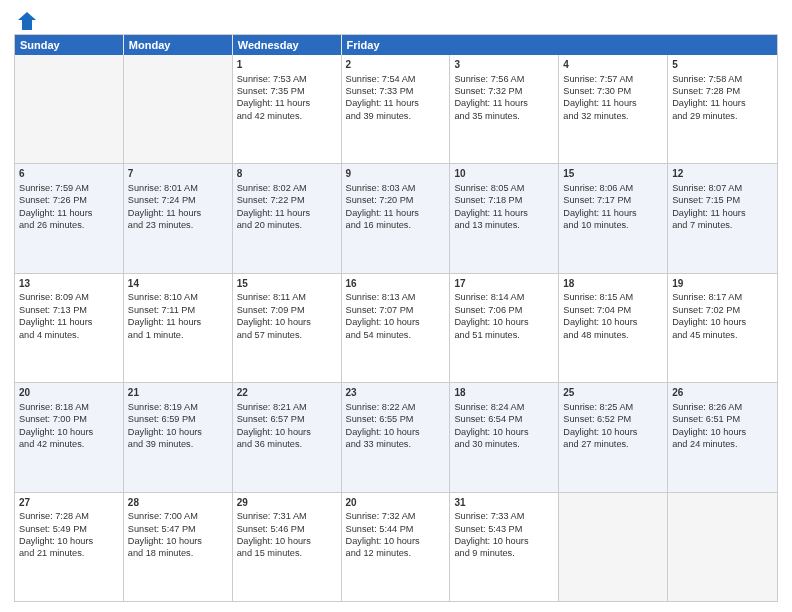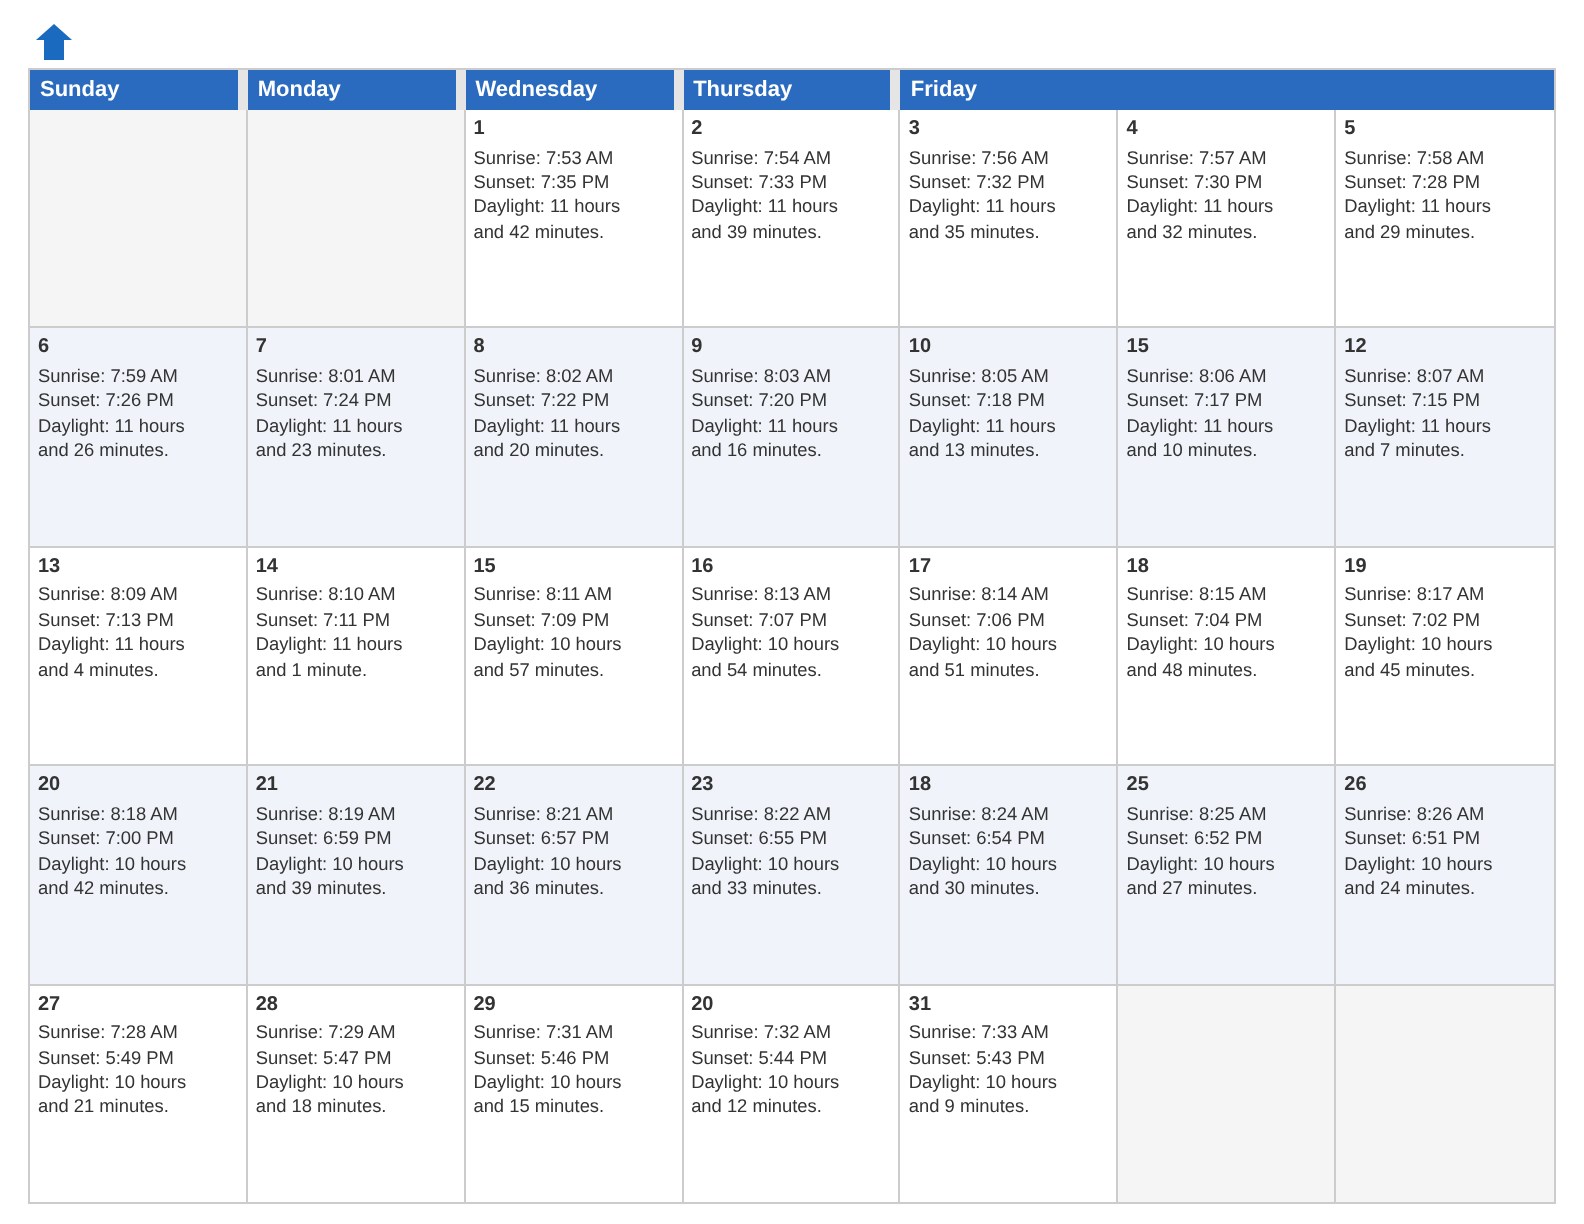--- a/index.html
+++ b/index.html
@@ -65,21 +65,21 @@
       display: grid;
       grid-template-columns: repeat(7, 1fr);
       background: #2a6bbf;
     }
     .cal-header-cell {
       color: #fff;
       font-size: 11px;
       font-weight: bold;
       padding: 4px 5px;
       text-align: left;
-      border-right: 5px solid #e5e5e5;
+      border-right: 1px solid #e5e5e5;
     }
     .cal-header-cell:last-child { border-right: none; }
     .cal-body {
       flex: 1;
       display: flex;
       flex-direction: column;
     }
     .cal-row {
       display: grid;
       grid-template-columns: repeat(7, 1fr);
@@ -123,21 +123,20 @@
     <div class="title-block">
       <div class="month-title"></div>
       <div class="location"></div>
     </div>
   </div>
   <div class="calendar">
     <div class="cal-header" id="cal-header">
         <div class="cal-header-cell">Sunday</div>
         <div class="cal-header-cell">Monday</div>
         <div class="cal-header-cell">Wednesday</div>
-        <div class="cal-header-cell">Thursday</div>
         <div class="cal-header-cell">Friday</div>
       </div>
     <div class="cal-body" id="cal-body">
         <div class="cal-row">
           <div class="cal-cell empty"></div>
           <div class="cal-cell empty"></div>
           <div class="cal-cell"><span class="day-num">1</span><span>Sunrise: 7:53 AM</span><br><span>Sunset: 7:35 PM</span><br><span>Daylight: 11 hours</span><br><span>and 42 minutes.</span></div>
           <div class="cal-cell"><span class="day-num">2</span><span>Sunrise: 7:54 AM</span><br><span>Sunset: 7:33 PM</span><br><span>Daylight: 11 hours</span><br><span>and 39 minutes.</span></div>
           <div class="cal-cell"><span class="day-num">3</span><span>Sunrise: 7:56 AM</span><br><span>Sunset: 7:32 PM</span><br><span>Daylight: 11 hours</span><br><span>and 35 minutes.</span></div>
           <div class="cal-cell"><span class="day-num">4</span><span>Sunrise: 7:57 AM</span><br><span>Sunset: 7:30 PM</span><br><span>Daylight: 11 hours</span><br><span>and 32 minutes.</span></div>
@@ -165,21 +164,21 @@
           <div class="cal-cell"><span class="day-num">20</span><span>Sunrise: 8:18 AM</span><br><span>Sunset: 7:00 PM</span><br><span>Daylight: 10 hours</span><br><span>and 42 minutes.</span></div>
           <div class="cal-cell"><span class="day-num">21</span><span>Sunrise: 8:19 AM</span><br><span>Sunset: 6:59 PM</span><br><span>Daylight: 10 hours</span><br><span>and 39 minutes.</span></div>
           <div class="cal-cell"><span class="day-num">22</span><span>Sunrise: 8:21 AM</span><br><span>Sunset: 6:57 PM</span><br><span>Daylight: 10 hours</span><br><span>and 36 minutes.</span></div>
           <div class="cal-cell"><span class="day-num">23</span><span>Sunrise: 8:22 AM</span><br><span>Sunset: 6:55 PM</span><br><span>Daylight: 10 hours</span><br><span>and 33 minutes.</span></div>
           <div class="cal-cell"><span class="day-num">18</span><span>Sunrise: 8:24 AM</span><br><span>Sunset: 6:54 PM</span><br><span>Daylight: 10 hours</span><br><span>and 30 minutes.</span></div>
           <div class="cal-cell"><span class="day-num">25</span><span>Sunrise: 8:25 AM</span><br><span>Sunset: 6:52 PM</span><br><span>Daylight: 10 hours</span><br><span>and 27 minutes.</span></div>
           <div class="cal-cell"><span class="day-num">26</span><span>Sunrise: 8:26 AM</span><br><span>Sunset: 6:51 PM</span><br><span>Daylight: 10 hours</span><br><span>and 24 minutes.</span></div>
         </div>
         <div class="cal-row">
           <div class="cal-cell"><span class="day-num">27</span><span>Sunrise: 7:28 AM</span><br><span>Sunset: 5:49 PM</span><br><span>Daylight: 10 hours</span><br><span>and 21 minutes.</span></div>
-          <div class="cal-cell"><span class="day-num">28</span><span>Sunrise: 7:29 AM</span><br><span>Sunset: 5:47 PM</span><br><span>Daylight: 10 hours</span><br><span>and 18 minutes.</span></div>
+          <div class="cal-cell"><span class="day-num">28</span><span>Sunrise: 7:00 AM</span><br><span>Sunset: 5:47 PM</span><br><span>Daylight: 10 hours</span><br><span>and 18 minutes.</span></div>
           <div class="cal-cell"><span class="day-num">29</span><span>Sunrise: 7:31 AM</span><br><span>Sunset: 5:46 PM</span><br><span>Daylight: 10 hours</span><br><span>and 15 minutes.</span></div>
           <div class="cal-cell"><span class="day-num">20</span><span>Sunrise: 7:32 AM</span><br><span>Sunset: 5:44 PM</span><br><span>Daylight: 10 hours</span><br><span>and 12 minutes.</span></div>
           <div class="cal-cell"><span class="day-num">31</span><span>Sunrise: 7:33 AM</span><br><span>Sunset: 5:43 PM</span><br><span>Daylight: 10 hours</span><br><span>and 9 minutes.</span></div>
           <div class="cal-cell empty"></div>
           <div class="cal-cell empty"></div>
         </div>
       </div>
   </div>
 </div>
 

